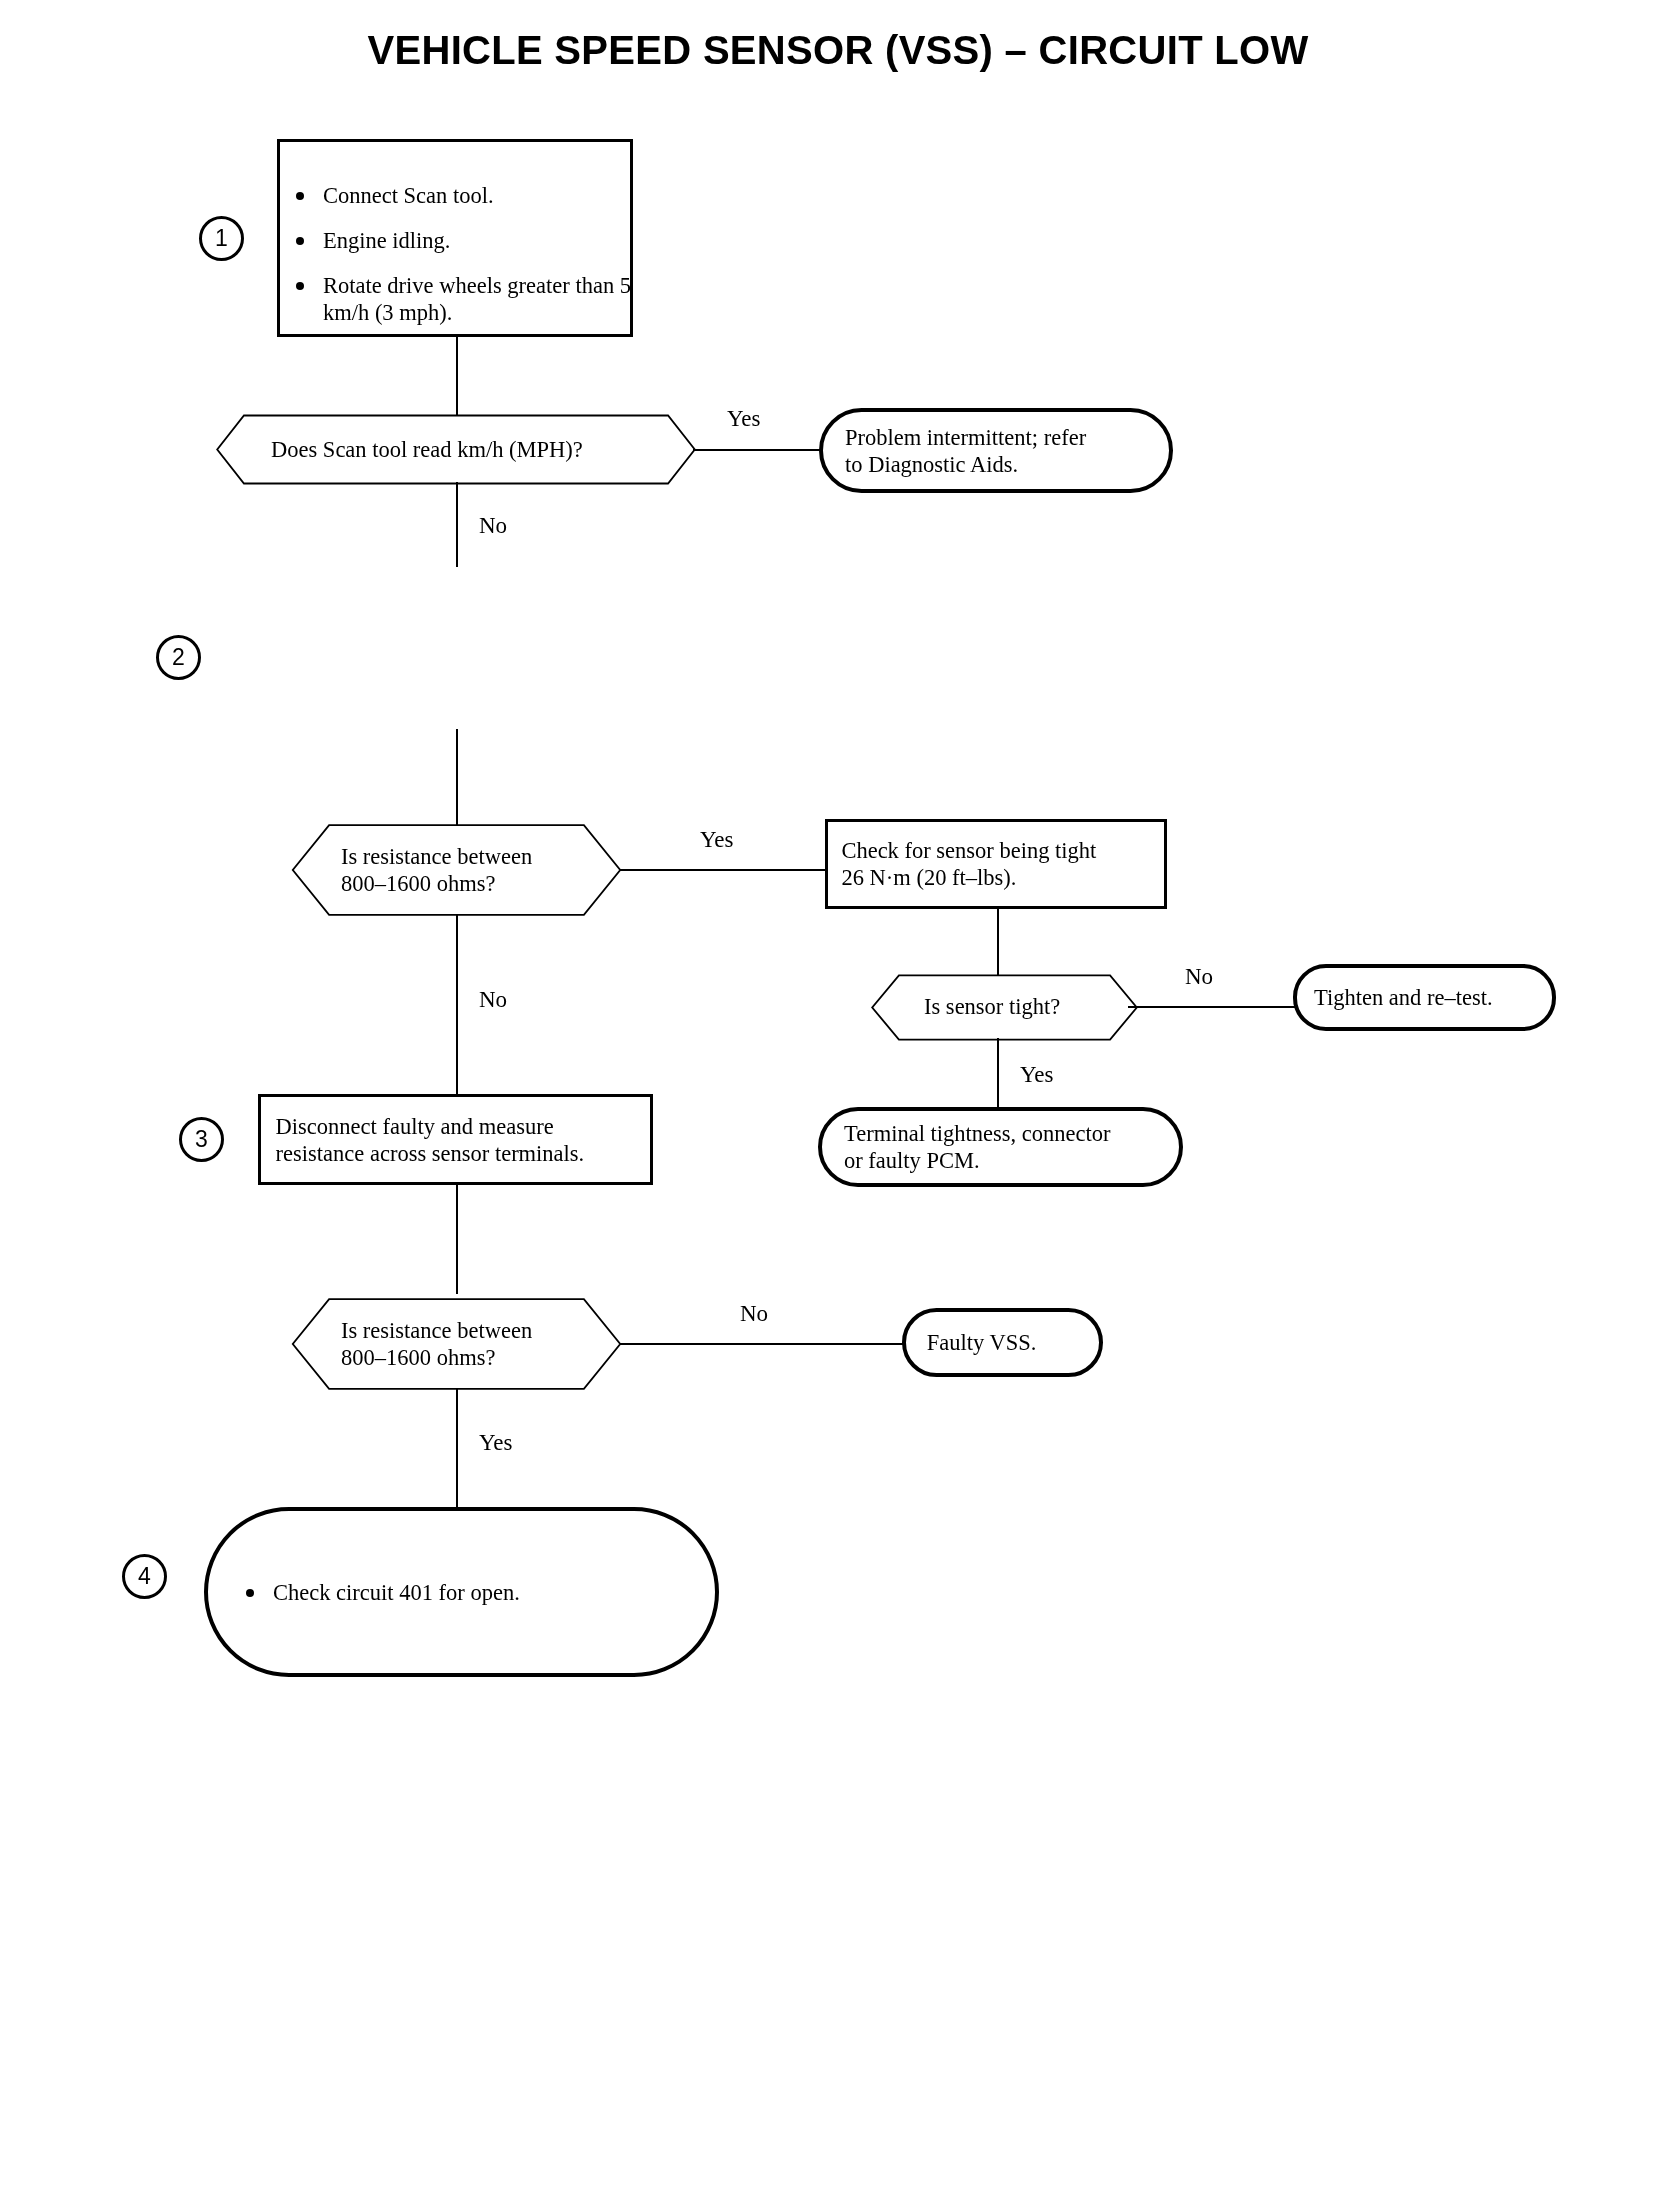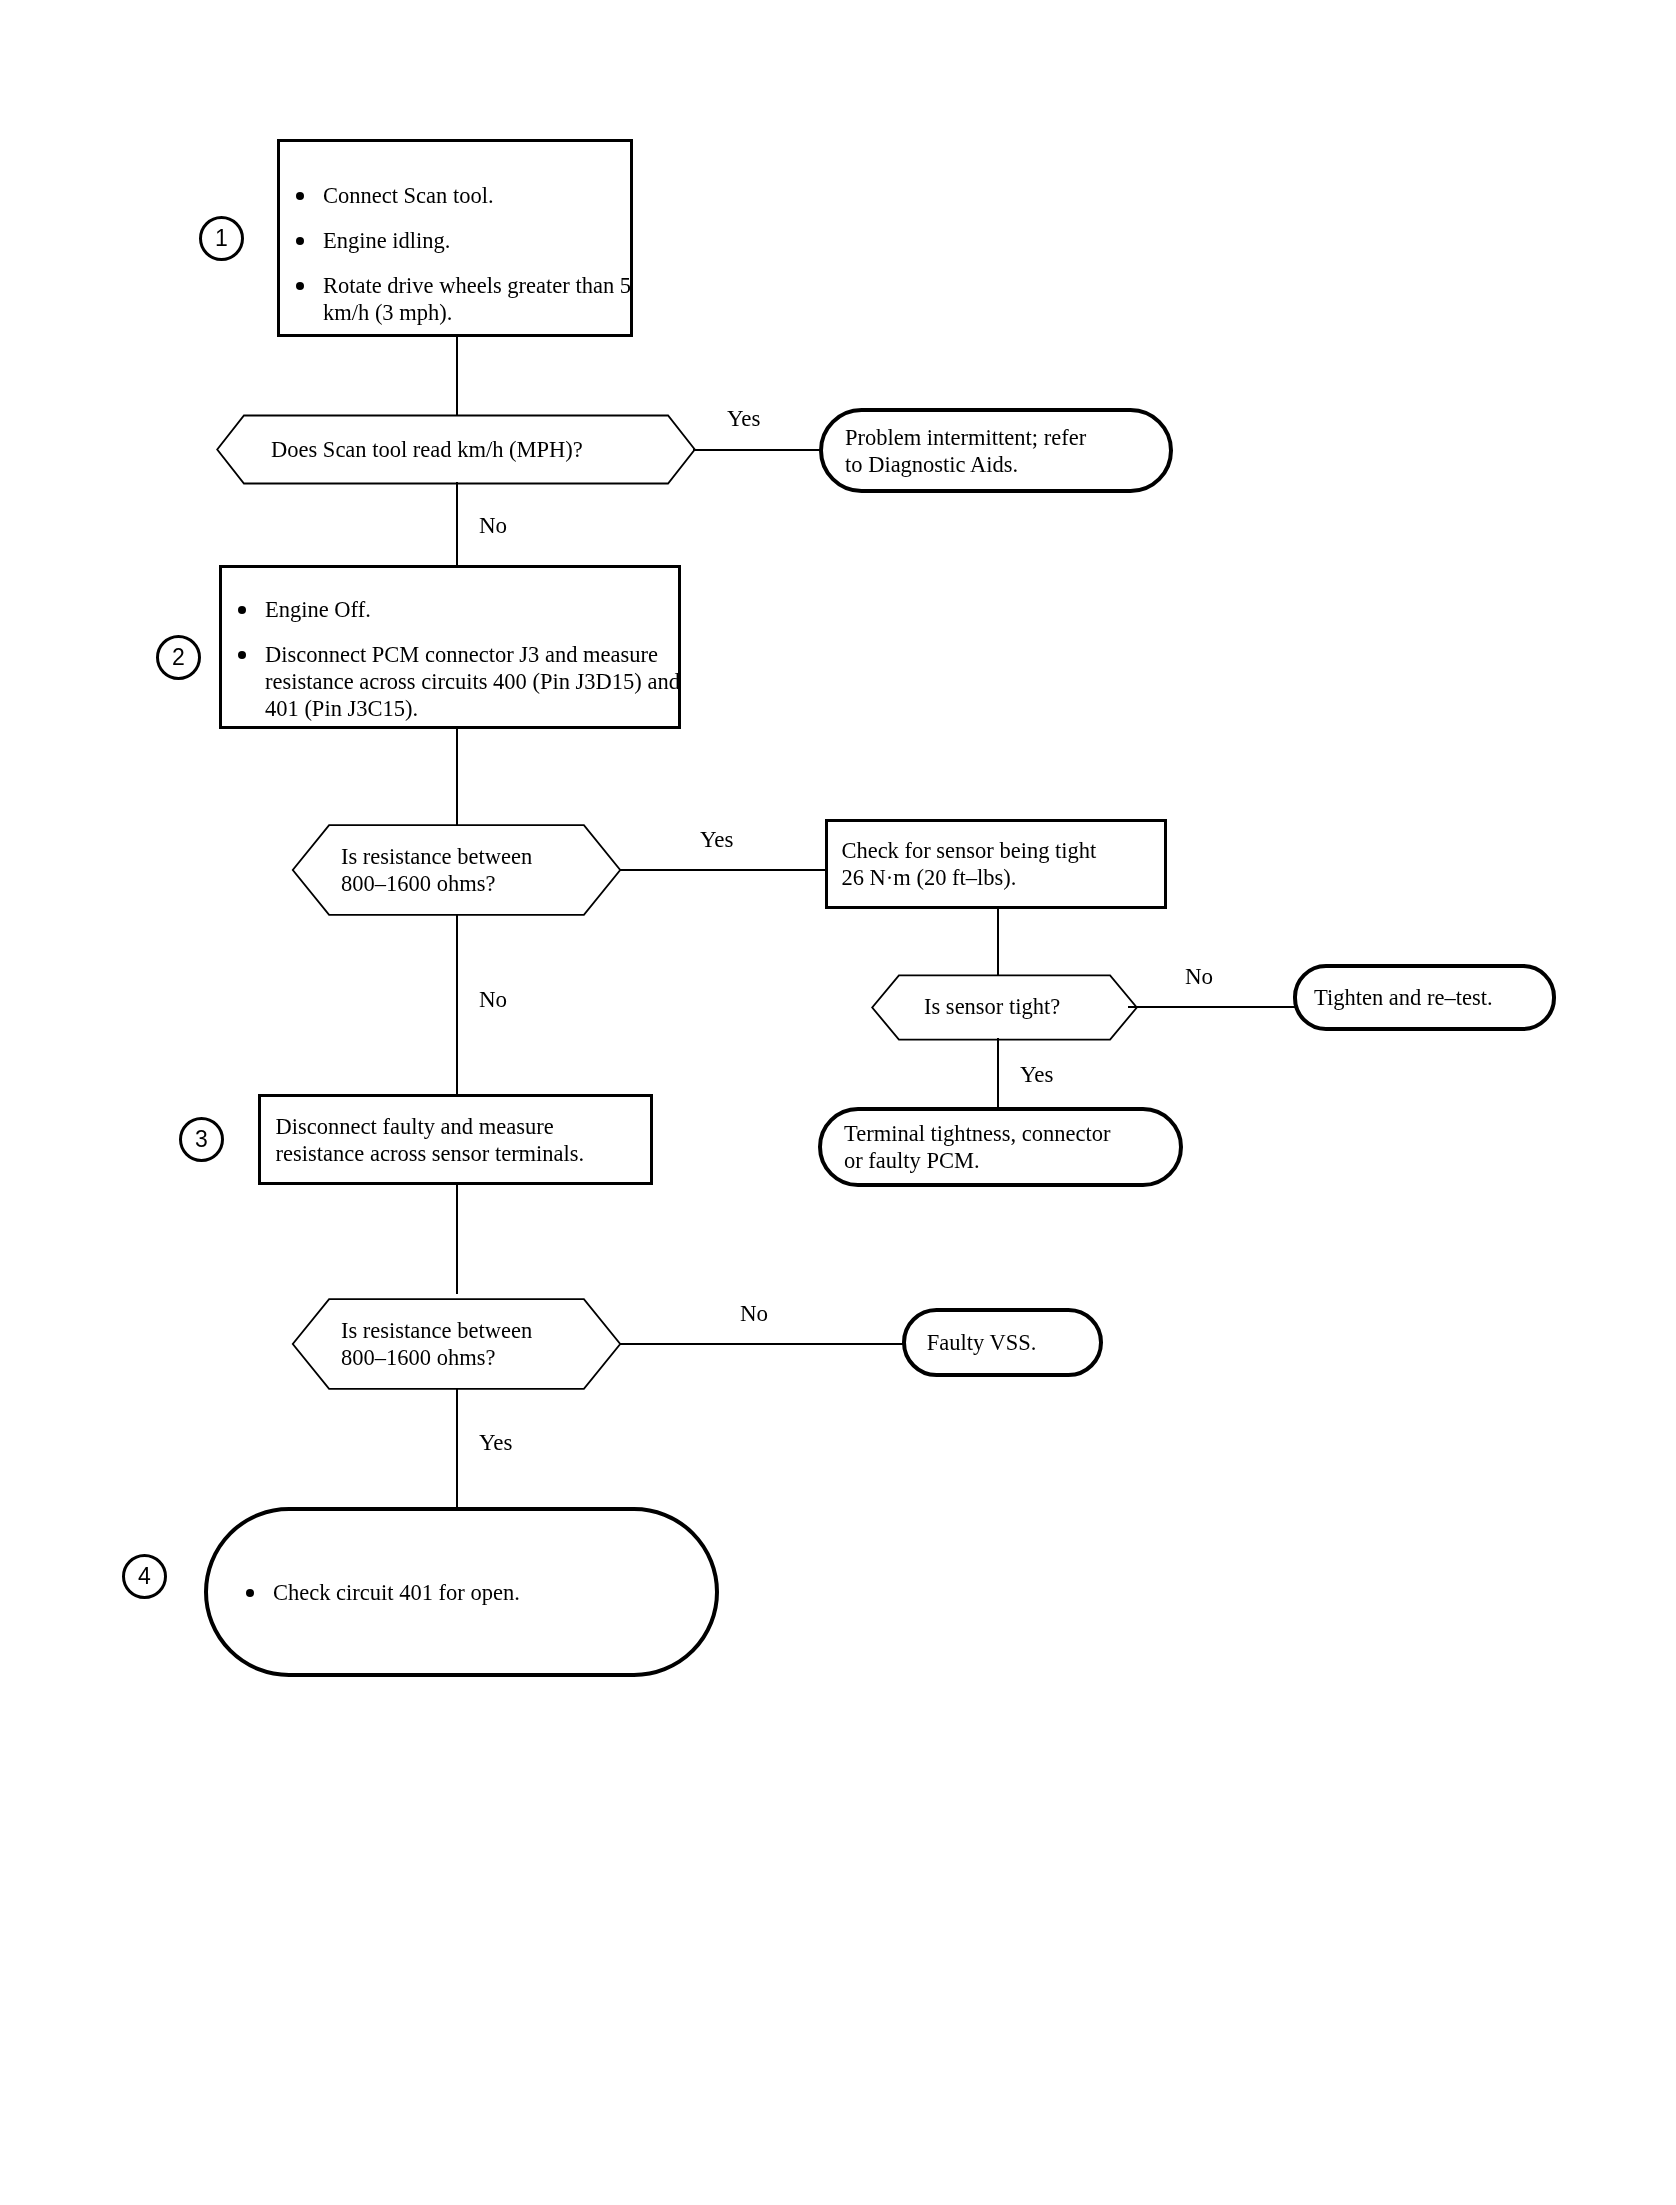--- a/index.html
+++ b/index.html
@@ -152,20 +152,21 @@
     font-size: 23px;
     line-height: 23px;
     background: #ffffff;
   }
 </style>
 </head>
 <body>
 
 <div id="page">
 
+  <div id="title">VEHICLE SPEED SENSOR (VSS) – CIRCUIT LOW</div>
 
   <div class="stepmark" style="left:199px; top:216px;">
     <span>1</span>
   </div>
 
   <div class="pbox" style="left:277px; top:139px; width:356px; height:198px;">
     <div class="inner" style="padding:16px 14.6px 16px 11px;">
       <ul class="bullets nodetext">
         <li>Connect Scan tool.</li>
         <li>Engine idling.</li>
@@ -195,28 +196,20 @@
     </div>
   </div>
 
   <div class="vline" style="left:456px; top:482px; height:85px;"></div>
   <div class="blabel" style="left:479px; top:514px;">No</div>
 
   <div class="stepmark" style="left:156px; top:635px;">
     <span>2</span>
   </div>
 
-  <div class="pbox" style="left:219px; top:565px; width:462px; height:164px;">
-    <div class="inner" style="padding:12px 11px 12px 11px;">
-      <ul class="bullets nodetext">
-        <li>Engine Off.</li>
-        <li>Disconnect PCM connector J3 and measure resistance across circuits 400 (Pin J3D15) and 401 (Pin J3C15).</li>
-      </ul>
-    </div>
-  </div>
 
   <div class="vline" style="left:456px; top:729px; height:97px;"></div>
 
   <div class="hexwrap" style="left:291px; top:824px; width:331px; height:92px;">
     <svg width="331" height="92" viewBox="0 0 545 152">
       <polygon points="62,2 483,2 543,76 483,150 62,150 2,76" fill="#ffffff" stroke="#000000" stroke-width="3"></polygon>
     </svg>
     <div class="hextext nodetext" style="padding-left:50px;">
       <div>Is resistance between</div>
       <div>800–1600 ohms?</div>

